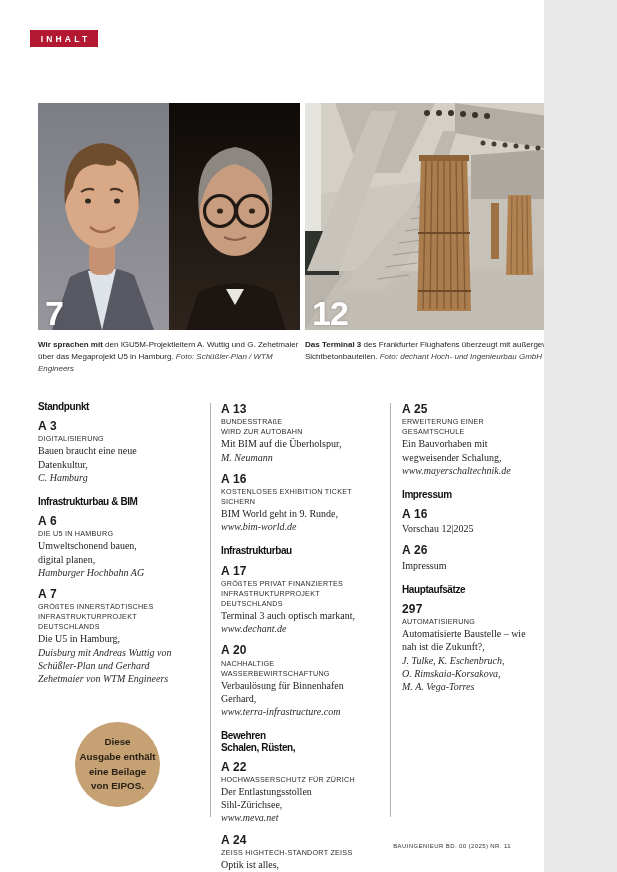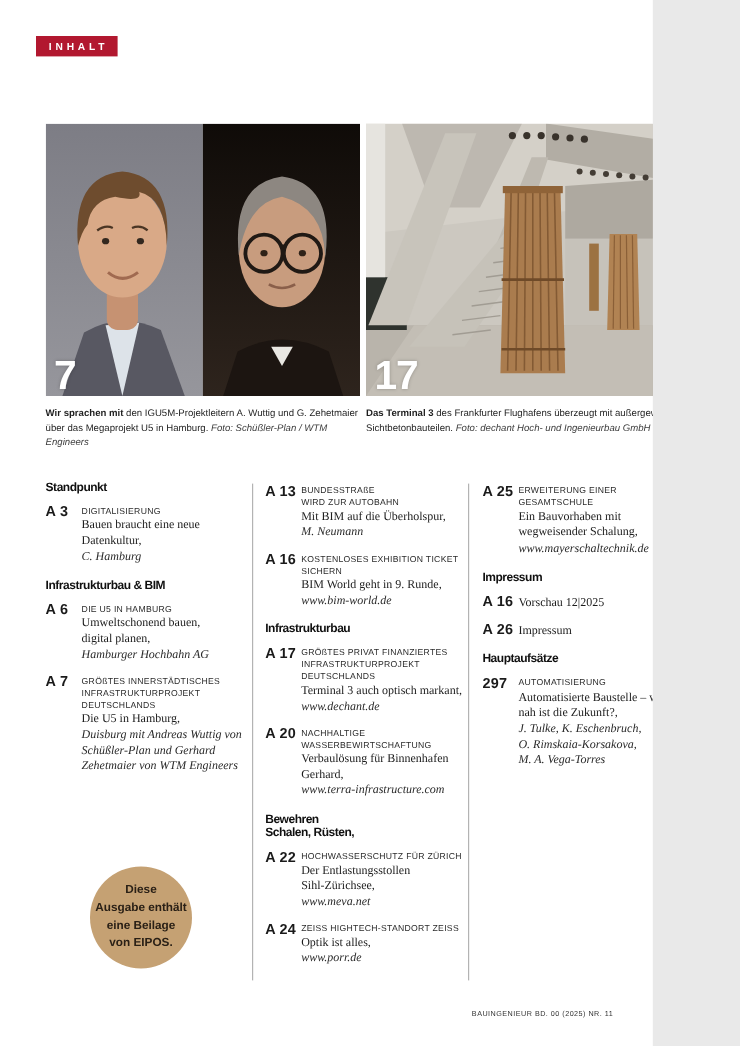--- a/index.html
+++ b/index.html
@@ -22,21 +22,21 @@
   .cap-bold{font-weight:bold;}
   .credit{font-style:italic;color:#3c3c3c;}
 
   
   .col{position:absolute;top:403px;}
   .vdiv{position:absolute;top:403px;width:1px;height:414px;background:#b3b3b3;}
   .sec-heading{font-size:10px;font-weight:bold;letter-spacing:-0.4px;line-height:1.12;
         margin:12px 0 8px 0;color:#101010;}
   .sec-heading:first-child{margin-top:-2px;}
   .sec-heading div{white-space:nowrap;}
-  .entry{display:flex;margin-bottom:9px;}
+  .entry{display:flex;margin-bottom:9px;flex-direction:column;}
   .entry-num{width:30px;flex:none;font-weight:bold;font-size:12px;letter-spacing:0.2px;line-height:1.1;}
   .entry-body{flex:1;padding-top:1px;}
   .kicker{font-size:7.2px;letter-spacing:0.25px;line-height:1.4;color:#2b2b2b;white-space:nowrap;}
   .serif{font-family:"Liberation Serif",serif;font-size:10px;line-height:1.32;color:#1c1c1c;white-space:nowrap;}
   .ital{font-family:"Liberation Serif",serif;font-style:italic;font-size:10px;line-height:1.32;
         color:#2a2a2a;white-space:nowrap;}
 
   
   .badge{position:absolute;left:47px;top:722px;width:85px;height:85px;border-radius:50%;
         background:#c5a173;display:flex;flex-direction:column;align-items:center;justify-content:center;
@@ -162,21 +162,21 @@
         <line x1="133" y1="54" x2="132" y2="206"></line>
           <line x1="139" y1="54" x2="139" y2="206"></line>
         <line x1="145" y1="54" x2="146" y2="206"></line>
           <line x1="151" y1="54" x2="153" y2="206"></line>
         <line x1="157" y1="54" x2="160" y2="206"></line>
       </g>
       <rect x="114" y="52" width="50" height="6" fill="#8f6338"></rect>
       <line x1="113" y1="130" x2="165" y2="130" stroke="#6f4a28" stroke-width="2.2"></line>
       <line x1="113" y1="188" x2="166" y2="188" stroke="#6f4a28" stroke-width="2"></line>
     </svg>
-    <div class="photo-num">17</div>
+    <div class="photo-num">12</div>
   </div>
 
   <div class="caption" style="left:38px;width:264px;">
     <span class="cap-bold">Wir sprachen mit</span><span> den IGU5M-Projektleitern A. Wuttig und G. Zehetmaier über das Megaprojekt U5 in Hamburg. </span><span class="credit">Foto: Schüßler-Plan / WTM Engineers</span>
   </div>
   <div class="caption" style="left:305px;width:278px;">
     <span class="cap-bold">Das Terminal 3</span><span> des Frankfurter Flughafens überzeugt mit außergewöhnlichen Sichtbetonbauteilen. </span><span class="credit">Foto: dechant Hoch- und Ingenieurbau GmbH</span>
   </div>
 
   <div class="col" style="left:38px;width:168px;">

